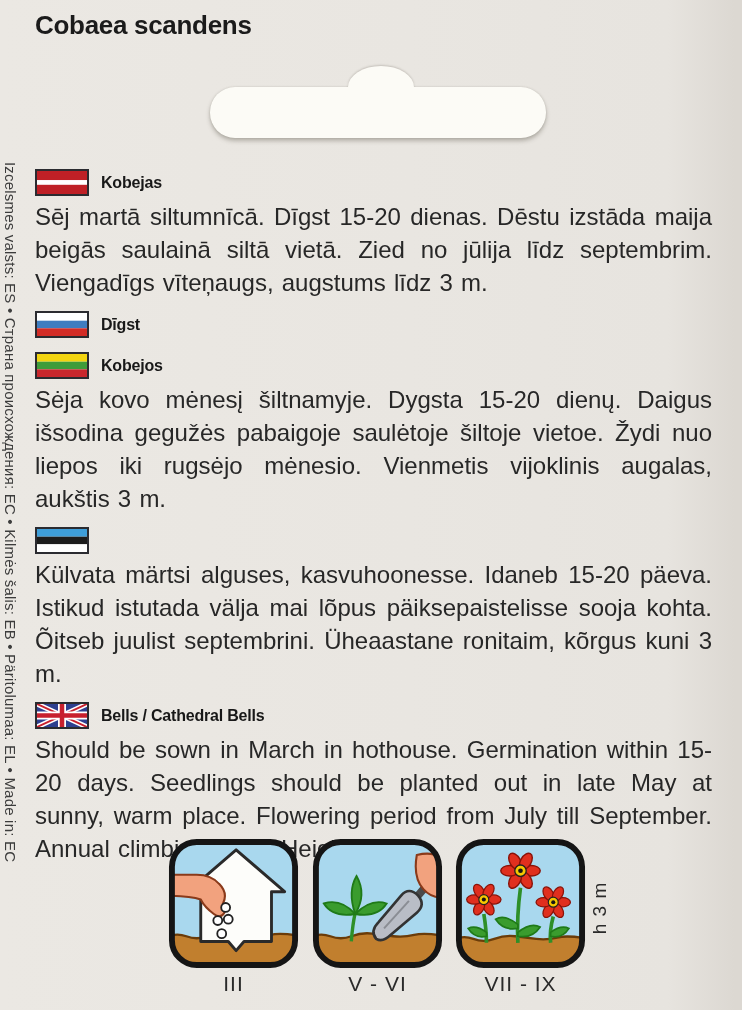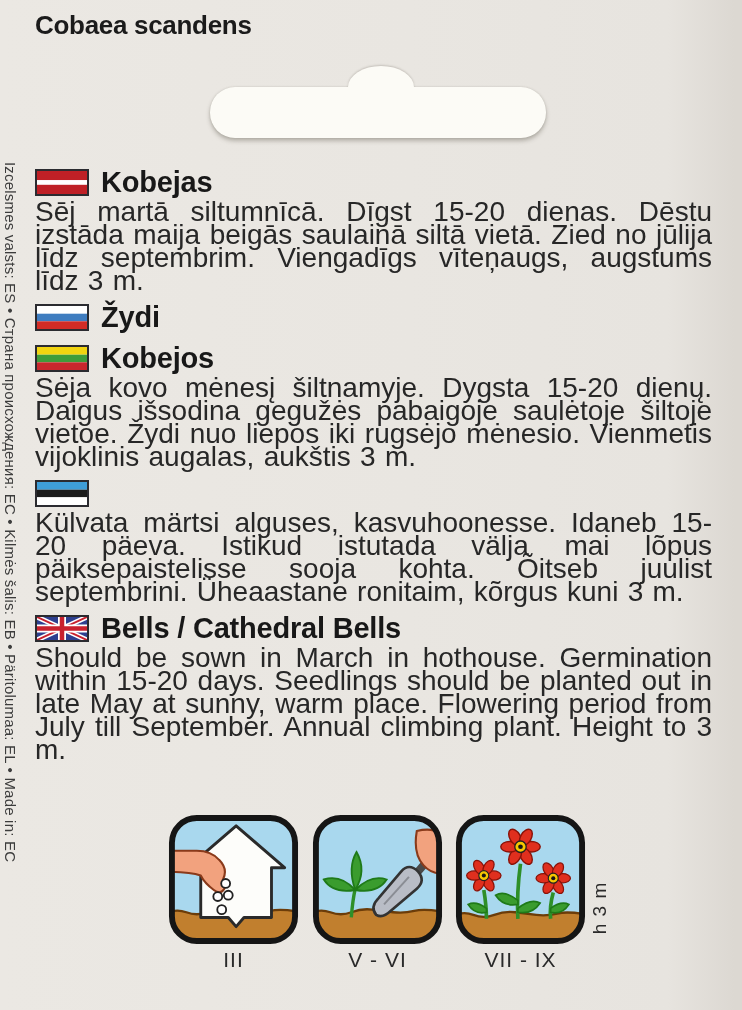--- a/index.html
+++ b/index.html
@@ -18,24 +18,24 @@
   .hang-tab .bump-mask{position:absolute;left:130px;top:0;width:86px;height:24px;background:#fcfbf6;}
   
   .origin-text{position:absolute;left:2px;top:162px;height:848px;writing-mode:vertical-rl;text-orientation:sideways;
     font-size:15px;color:#3c3c3c;white-space:nowrap;letter-spacing:.2px;}
   
   .content{position:absolute;left:35px;top:167px;width:677px;}
   .lang-section{margin-bottom:10px;}
   .sec-head{display:flex;align-items:center;gap:12px;height:31px;margin-bottom:2px;}
   .flag{display:inline-block;line-height:0;border:2px solid #2b2b30;background:#fff;}
   .flag svg{display:block;width:50px;height:23px;}
-  .sec-head h2{margin:0;font-size:29px;font-weight:700;color:#181818;letter-spacing:-0.2px;}
-  .lang-section p{margin:1px 0 0 0;font-size:28px;line-height:23px;color:#272727;text-align:justify;word-spacing:1.5px;}
-  
-  .pictos{position:absolute;left:0;top:814px;width:610px;height:172px;}
+  .sec-head h2{margin:0;font-size:16px;font-weight:700;color:#181818;letter-spacing:-0.2px;}
+  .lang-section p{margin:1px 0 0 0;font-size:24px;line-height:33px;color:#272727;text-align:justify;word-spacing:1.5px;}
+  
+  .pictos{position:absolute;left:0;top:838px;width:610px;height:172px;}
   .picto{position:absolute;top:0;width:131px;height:131px;}
   .picto svg{display:block;width:131px;height:131px;}
   .picto-1{left:168px;} .picto-2{left:312px;} .picto-3{left:455px;}
   .pic-label{position:absolute;top:134px;width:131px;text-align:center;font-size:21px;color:#2a2a2a;letter-spacing:1px;}
   .lbl-1{left:168px;} .lbl-2{left:312px;} .lbl-3{left:455px;}
   .height-note{position:absolute;left:545px;top:853px;width:110px;height:110px;display:flex;align-items:center;justify-content:center;
     transform:rotate(-90deg);font-size:19px;color:#2a2a2a;letter-spacing:1px;}
 </style>
 </head>
 <body>
@@ -69,21 +69,21 @@
 
     <section class="lang-section">
       <div class="sec-head">
         <span class="flag">
           <svg viewBox="0 0 50 23">
             <rect x="0" y="0" width="50" height="7.7" fill="#ffffff"></rect>
             <rect x="0" y="7.7" width="50" height="7.6" fill="#3f7dc0"></rect>
             <rect x="0" y="15.3" width="50" height="7.7" fill="#d22c26"></rect>
           </svg>
         </span>
-        <h2>Žydi</h2>
+        <h2>Dīgst</h2>
       </div>
     </section>
 
     <section class="lang-section">
       <div class="sec-head">
         <span class="flag">
           <svg viewBox="0 0 50 23">
             <rect x="0" y="0" width="50" height="7.7" fill="#f2d410"></rect>
             <rect x="0" y="7.7" width="50" height="7.6" fill="#3f9c3a"></rect>
             <rect x="0" y="15.3" width="50" height="7.7" fill="#c8272d"></rect>

